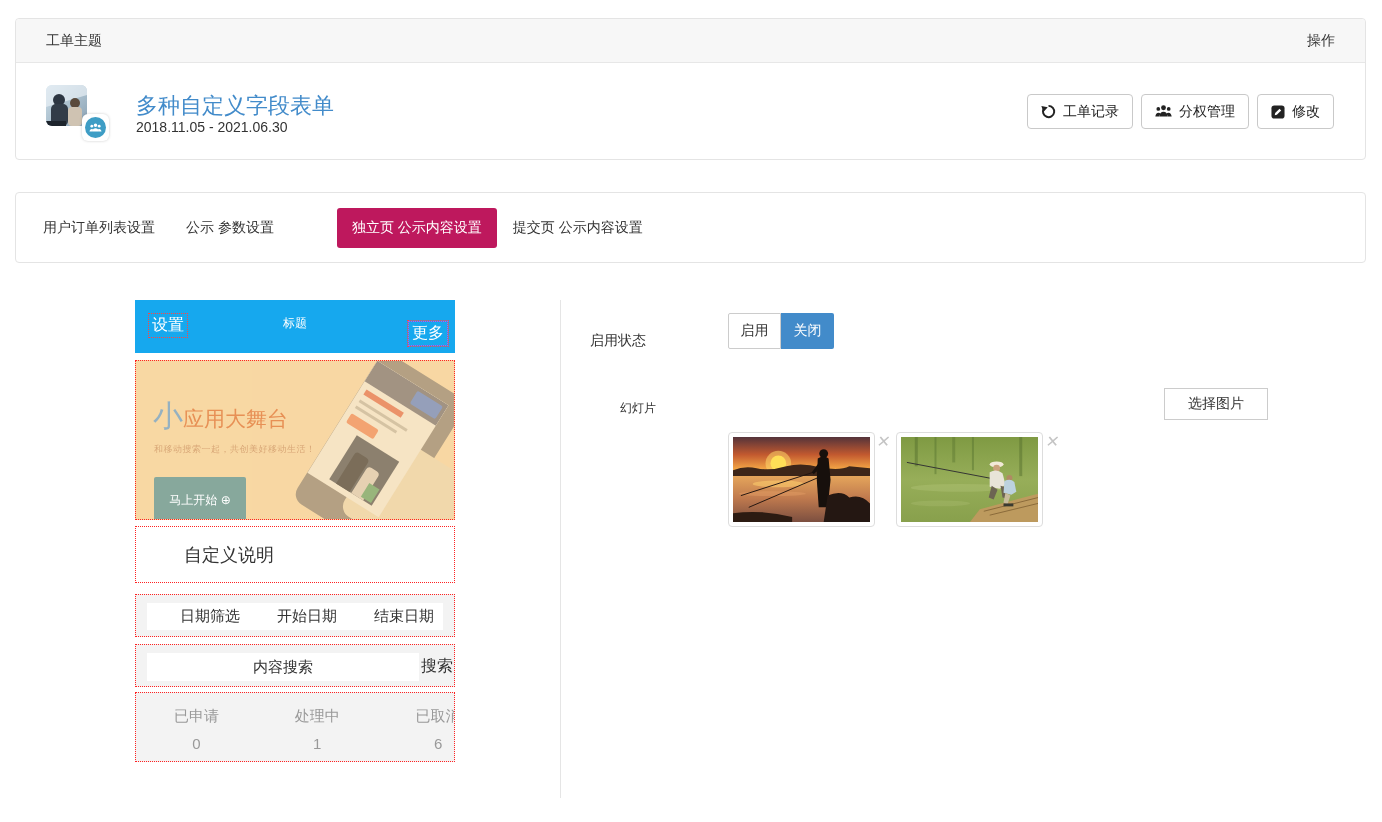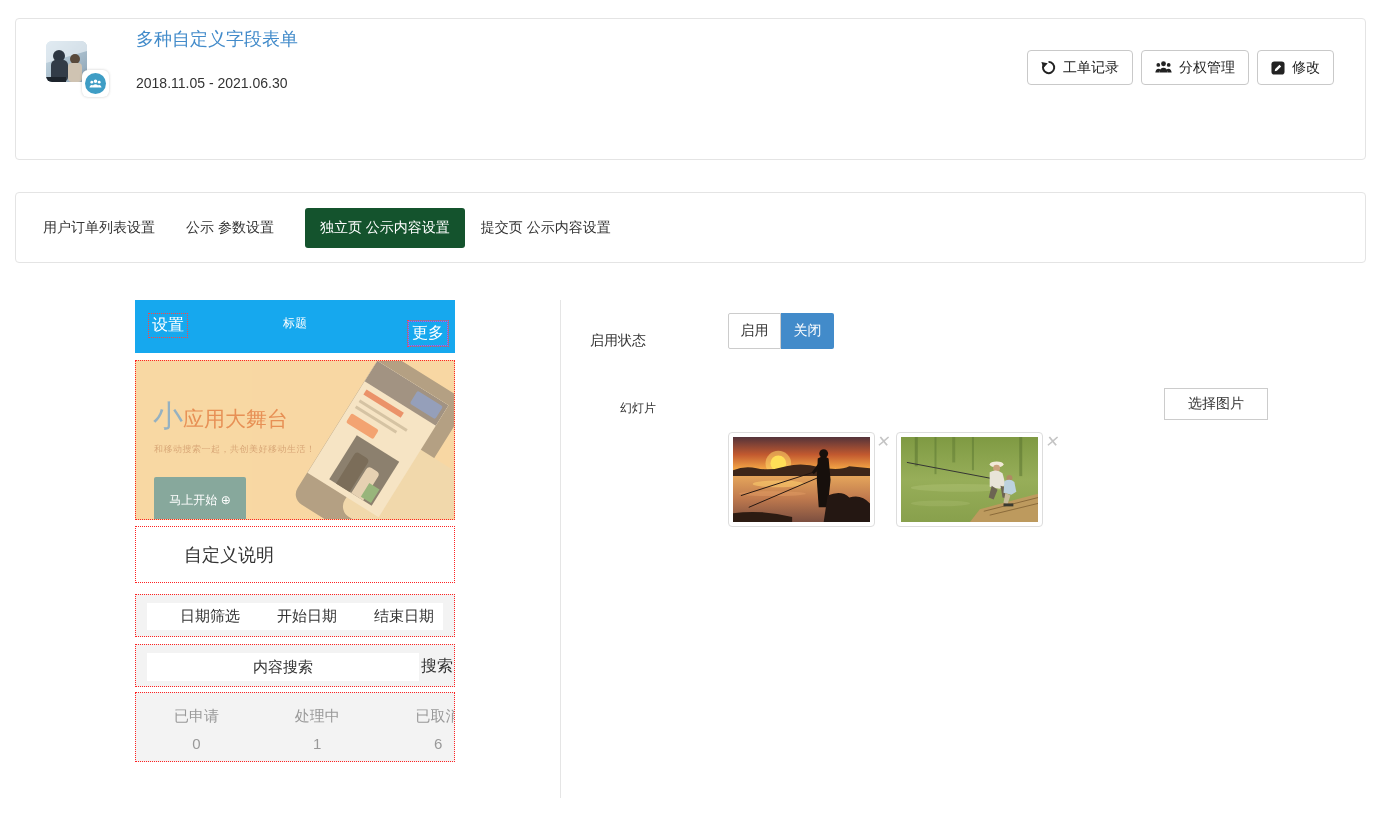--- a/index.html
+++ b/index.html
@@ -14,32 +14,32 @@
   .card-top-header { height:44px; background:#f7f7f7; border-bottom:1px solid #e7e7e7;
     border-radius:4px 4px 0 0; display:flex; align-items:center; justify-content:space-between;
     padding:0 30px; font-size:14px; color:#333; }
   .card-top-body { position:relative; height:96px; }
   .avatar-wrap { position:absolute; left:30px; top:22px; width:64px; height:58px; }
   .avatar { width:41px; height:41px; border-radius:6px; overflow:hidden; display:block; }
   .badge { position:absolute; left:36px; top:29px; width:27px; height:27px; background:#fff;
     border-radius:6px; box-shadow:0 0 3px rgba(0,0,0,.2); display:flex; align-items:center; justify-content:center; }
   .badge-circle { width:21px; height:21px; border-radius:50%; background:#3e9dc5;
     display:flex; align-items:center; justify-content:center; }
-  .t-title { position:absolute; left:120px; top:8px; font-size:18px; color:#428bca; cursor:pointer;font-family:Liberation Mono, monospace; }
+  .t-title { position:absolute; left:120px; top:28px; font-size:22px; color:#428bca; cursor:pointer;font-family:Liberation Mono, monospace; }
   .t-date  { position:absolute; left:120px; top:56px; font-size:14px; color:#333; }
   .actions { position:absolute; right:31px; top:31px; display:flex; gap:8px; }
   .btn { display:inline-flex; align-items:center; gap:7px; padding:16px 13px; height:35px;
     background:#fff; border:1px solid #c9c9c9; border-radius:4px; font-size:14px; color:#222; cursor:pointer; }
   .btn svg { display:block; }
 
   
   #card-tabs { left:15px; top:192px; width:1351px; height:71px; display:flex; align-items:center;
     padding:0 27px; }
   .tab { font-size:14px; color:#333; cursor:pointer; margin-right:31px; white-space:nowrap; }
-  .tab.active { background:#14532d; color:#fff; padding:11px 15px; border-radius:3px; margin-right:16px; }
+  .tab.active { background:#be185d; color:#fff; padding:11px 15px; border-radius:3px; margin-right:16px;margin-left:32px; }
 
   
   .preview { position:absolute; left:135px; top:300px; width:320px; }
   .p-header { height:53px; background:#16a8ee; position:relative; color:#fff; }
   .p-title { position:absolute; left:0; right:0; top:15px; text-align:center; font-size:12px; }
   .p-set  { position:absolute; left:13px; top:13px; font-size:16px; border:1px dotted #ff4444; padding:1px 3px; cursor:pointer; }
   .p-more { position:absolute; right:7px; top:21px; font-size:16px; border:1px dotted #dd44dd; outline:1px dotted #ff4444; padding:1px 3px; cursor:pointer; }
 
   .p-banner { margin-top:7px; height:160px; border:1px dotted #ff2222; position:relative;
     background:#f8d8a3; overflow:hidden; }
@@ -103,20 +103,24 @@
   .thumb-x { position:absolute; top:432px; font-size:16px; color:#c4c4c4; cursor:pointer;
     transform:skewX(-10deg); font-weight:bold; }
   #thumb-x-1 { left:877px; } #thumb-x-2 { left:1046px; }
 </style>
 </head>
 <body>
 
 <div class="page">
 
   <div class="card" id="card-top">
+    <div class="card-top-header">
+      <span>工单主题</span>
+      <span>操作</span>
+    </div>
     <div class="card-top-body">
       <div class="avatar-wrap">
         <span class="avatar">
           <svg width="41" height="41" viewBox="0 0 41 41">
             <defs>
                 <linearGradient id="avbg" x1="0" y1="0" x2="1" y2="1">
               <stop offset="0" stop-color="#cfe0ea"></stop>
                   <stop offset="1" stop-color="#8aa2b4"></stop>
                 </linearGradient>
               </defs>

